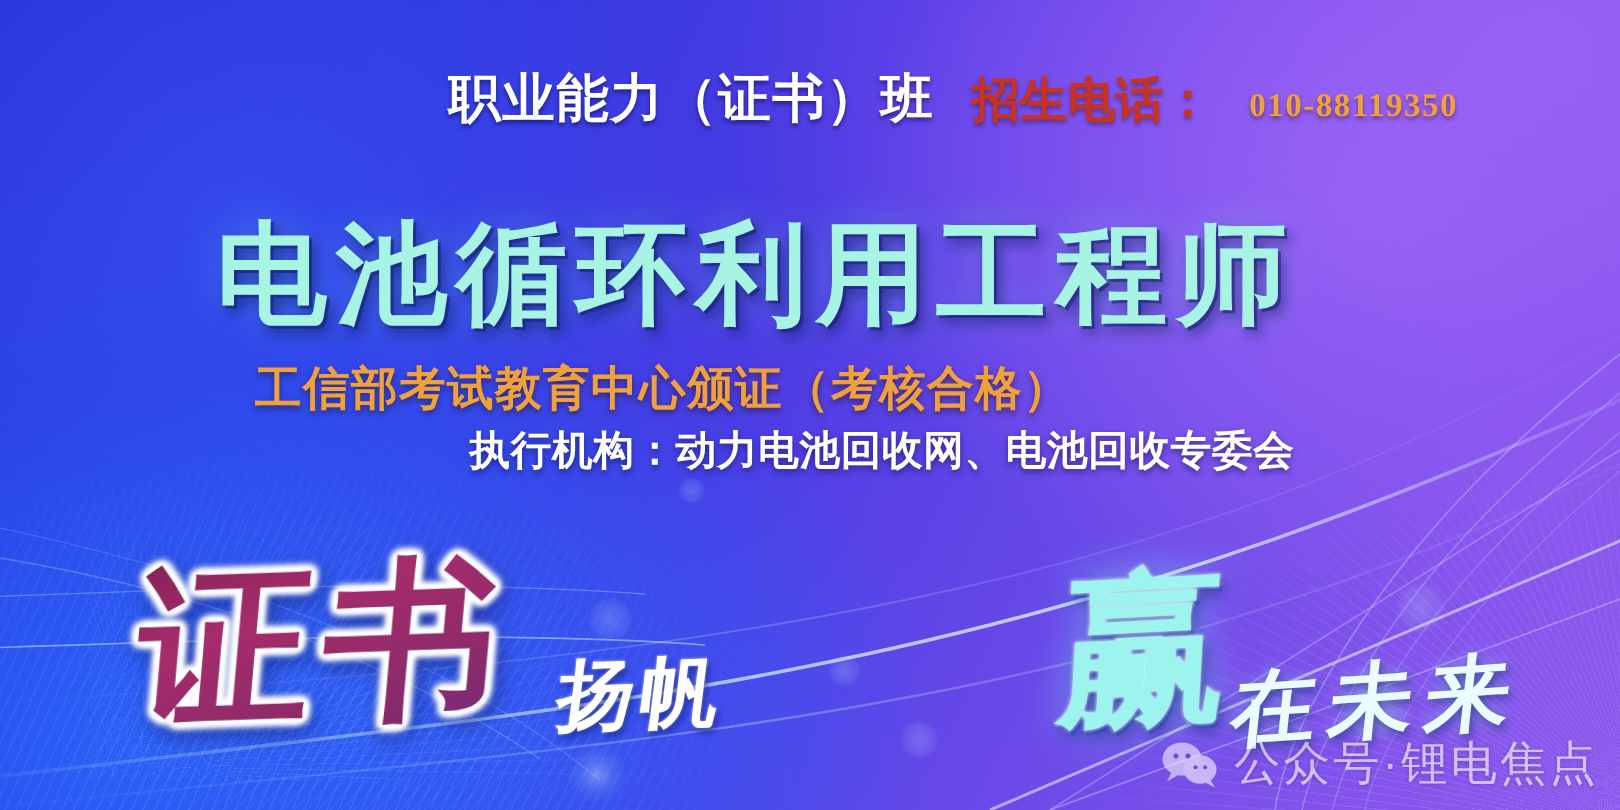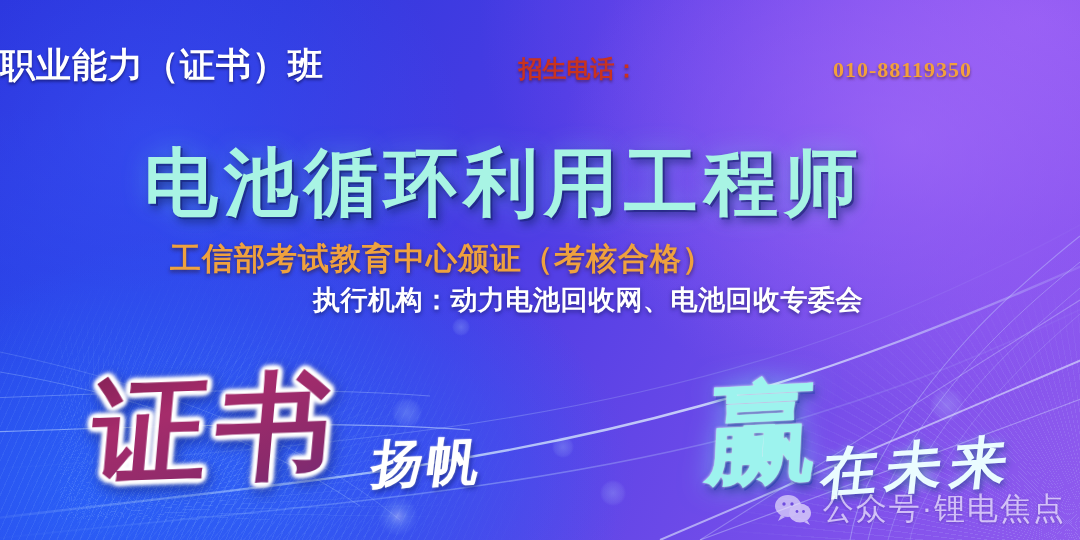--- a/index.html
+++ b/index.html
@@ -80,33 +80,33 @@
   }
 
   .svg-lines { position:absolute; inset:0; width:1080px; height:540px; }
 
   
   .bokeh { position:absolute; border-radius:50%; background: radial-gradient(circle at 50% 50%, rgba(185,215,255,0.26) 0%, rgba(185,215,255,0.10) 55%, rgba(185,215,255,0) 72%); }
 
   
   .headline-row {
     position:absolute; left:0; top:42px; width:972px;
-    display:flex; justify-content:space-between; align-items:baseline; gap:2px;
+    display:flex; justify-content:flex-end; align-items:baseline; gap:25px;
     white-space:nowrap;
   }
   .hl-white {
     font-size: 35px; font-weight: 700; color:#ffffff; letter-spacing:1px;
     text-shadow: 0 2px 3px rgba(10,10,60,0.55);
   }
   .hl-orange {
     font-size: 35px; font-weight: 700; color:#f2a03c; letter-spacing:1px;
     text-shadow: 0 2px 3px rgba(60,20,0,0.5);
   }
   .hl-red {
-    font-size: 24px; font-weight: 700; color:#c9321f; letter-spacing:0px;
+    font-size: 32px; font-weight: 700; color:#c9321f; letter-spacing:0px;
     text-shadow: 0 2px 3px rgba(60,10,0,0.45);
   }
   .hl-phone {
     font-size: 22px; font-weight: 700; color:#f2a03c; letter-spacing:1px;
     font-family: "Liberation Serif", "DejaVu Serif", serif;
     text-shadow: 0 2px 3px rgba(60,20,0,0.5);
   }
 
   .main-title {
     position:absolute; left:0; top:134px; width:1008px; text-align:center;

